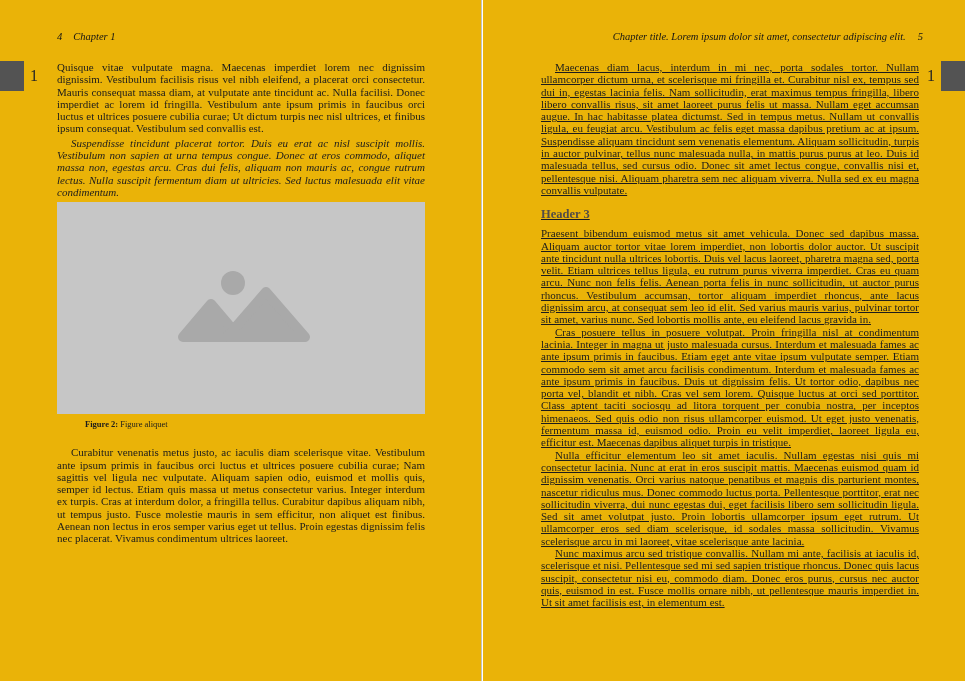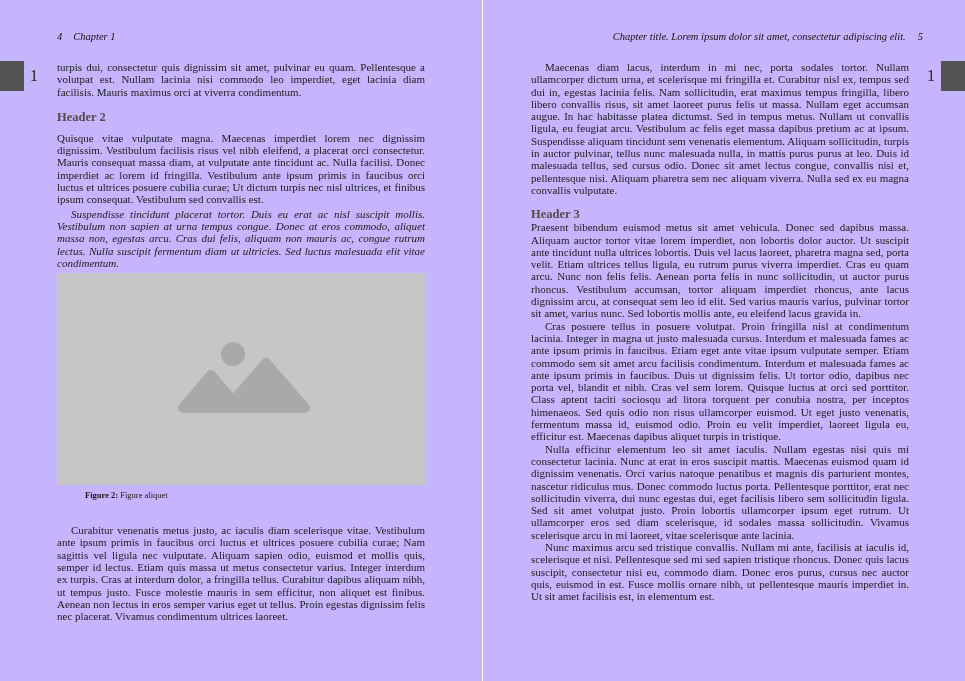--- a/index.html
+++ b/index.html
@@ -4,21 +4,21 @@
 <style>
   * { margin: 0; padding: 0; box-sizing: border-box; }
   html, body { width: 965px; height: 681px; overflow: hidden; }
   body {
     background: #ffffff;
     font-family: "Liberation Serif", serif;
     color: #1c1c1c;
     position: relative;
   }
   .page {
-    position: absolute; top: 0; height: 681px; background: #c4b5fd;
+    position: absolute; top: 0; height: 681px; background: #eab308;
   }
   .page-left  { left: 0;   width: 481px; }
   .page-right { left: 483px; width: 500px; }
   .spine-divider {
     position: absolute; left: 481px; top: 0; width: 1px; height: 681px;
     background: #c2c2c2;
   }
   
   .running-header {
     position: absolute; top: 30px; font-style: italic; font-size: 10.5px;
@@ -28,30 +28,30 @@
   .rh-right { left: 62px; width: 378px; text-align: right; }
   .rh-num { display: inline-block; }
   .rh-left .rh-num { margin-right: 11px; }
   .rh-right .rh-num { margin-left: 12px; }
   
   .textcol {
     position: absolute; top: 61px; font-size: 11px; line-height: 12.3px;
     text-align: justify; text-justify: inter-word;
   }
   .col-left  { left: 57px; width: 368px; }
-  .col-right { left: 48px; width: 378px; }
+  .col-right { left: 58px; width: 378px; text-decoration: underline; }
   p.indent { text-indent: 14px; }
   h2.section-heading {
     font-size: 12.5px; line-height: 14px; color: #514c48; font-weight: bold;
     text-align: left;
   }
   .col-left  h2.section-heading { margin-top: 12px; margin-bottom: 8px; }
-  .col-right h2.section-heading { margin-top: 11px; }
+  .col-right h2.section-heading { margin-top: 11px; margin-bottom: 6px; }
   .para-gap { margin-top: 2px; font-style: italic; }
-  .closing-gap { margin-top: 24px; }
+  .closing-gap { margin-top: 17px; }
   
   figure { margin-top: 4px; }
   .img-placeholder {
     width: 368px; height: 212px; background: #c6c6c6;
     display: flex; align-items: center; justify-content: center;
   }
   figcaption {
     margin-top: 5px; font-size: 8.5px; line-height: 10px; text-align: left;
   }
   .cap-label { font-weight: bold; padding-left: 28px; }
@@ -69,22 +69,20 @@
 </style>
 </head>
 <body>
 
 <div class="page page-left">
   <div class="running-header rh-left">
     <span class="rh-num">4</span><span>Chapter 1</span>
   </div>
 
   <div class="textcol col-left">
-    <p>turpis dui, consectetur quis dignissim sit amet, pulvinar eu quam. Pellentesque a volutpat est. Nullam lacinia nisi commodo leo imperdiet, eget lacinia diam facilisis. Mauris maximus orci at viverra condimentum.</p>
-    <h2 class="section-heading">Header 2</h2>
     <p>Quisque vitae vulputate magna. Maecenas imperdiet lorem nec dignissim dignissim. Vestibulum facilisis risus vel nibh eleifend, a placerat orci consectetur. Mauris consequat massa diam, at vulputate ante tincidunt ac. Nulla facilisi. Donec imperdiet ac lorem id fringilla. Vestibulum ante ipsum primis in faucibus orci luctus et ultrices posuere cubilia curae; Ut dictum turpis nec nisl ultrices, et finibus ipsum consequat. Vestibulum sed convallis est.</p>
     <p class="indent para-gap">Suspendisse tincidunt placerat tortor. Duis eu erat ac nisl suscipit mollis. Vestibulum non sapien at urna tempus congue. Donec at eros commodo, aliquet massa non, egestas arcu. Cras dui felis, aliquam non mauris ac, congue rutrum lectus. Nulla suscipit fermentum diam ut ultricies. Sed luctus malesuada elit vitae condimentum.</p>
 
     <figure>
       <div class="img-placeholder">
         <span>
           <svg width="140" height="80" viewBox="0 0 140 80" aria-hidden="true">
             <circle cx="62" cy="16" r="12" fill="#a9a9a9"></circle>
             <polygon points="12,70 40,37 68,70" fill="#a9a9a9" stroke="#a9a9a9" stroke-width="10" stroke-linejoin="round"></polygon>
             <polygon points="56,70 95,25 134,70" fill="#a9a9a9" stroke="#a9a9a9" stroke-width="10" stroke-linejoin="round"></polygon>

